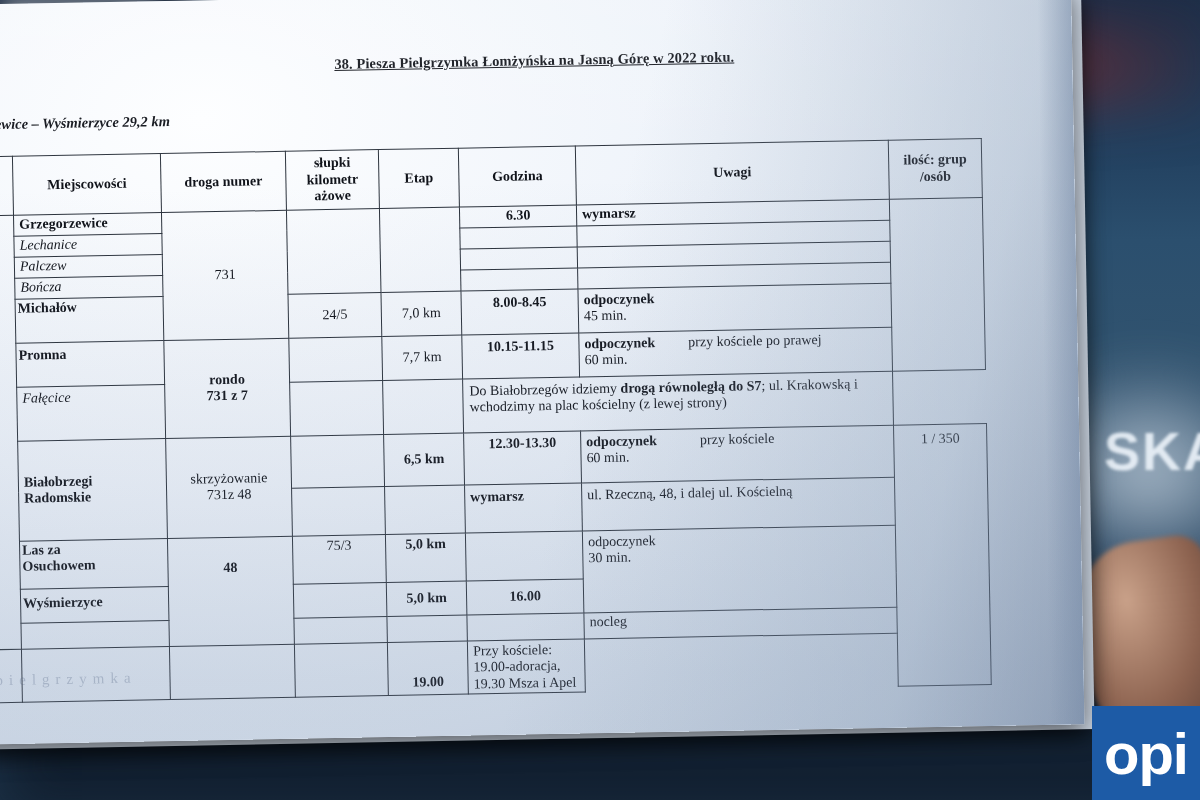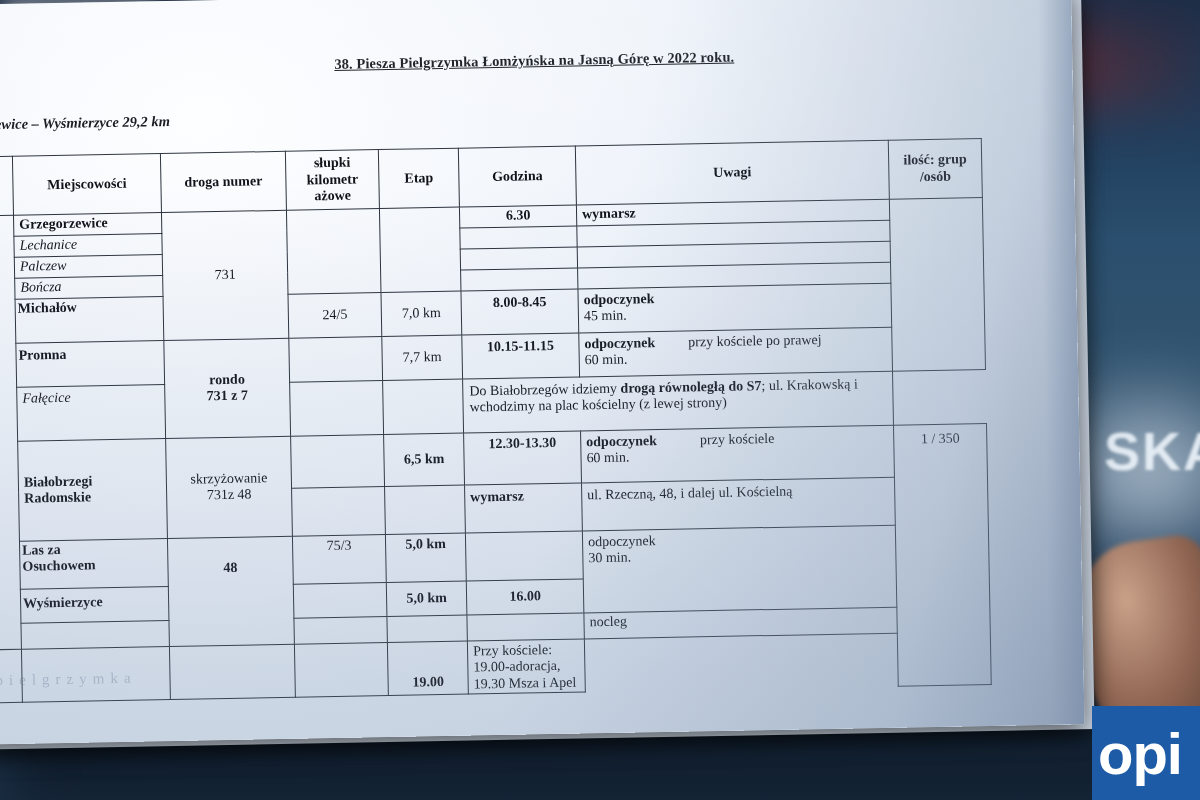--- a/index.html
+++ b/index.html
@@ -76,21 +76,21 @@
 
   
   .watermark {
     position: absolute;
     left: 1092px; top: 706px;
     width: 108px; height: 94px;
     background: #1d5ba6;
     display: flex;
     align-items: center;
     justify-content: flex-start;
-    padding-left: 6px;
+    padding-left: 12px;
     box-sizing: border-box;
   }
   .watermark span {
     font-family: "Liberation Sans", sans-serif;
     font-weight: bold;
     font-size: 58px;
     color: #ffffff;
     letter-spacing: -1px;
   }
 

